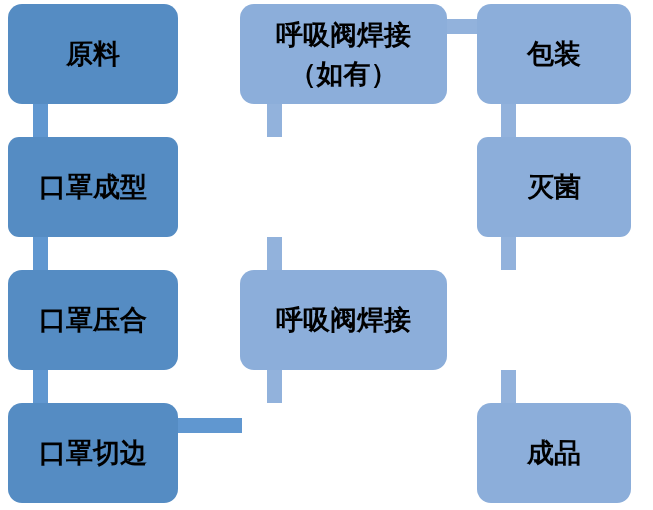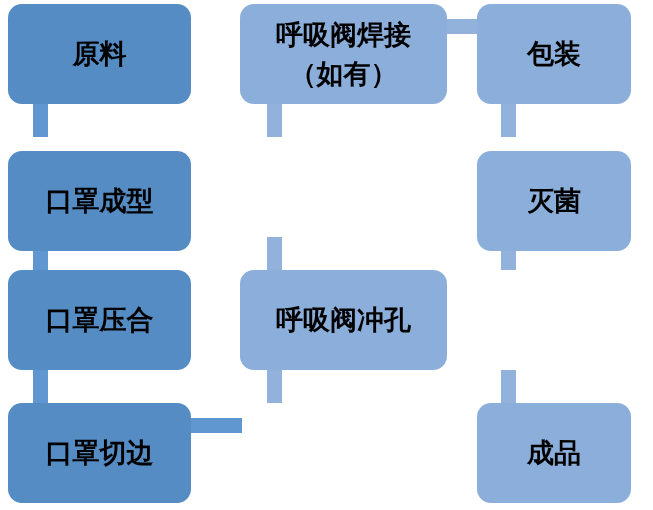--- a/index.html
+++ b/index.html
@@ -31,26 +31,26 @@
     font-size: 27px;
     line-height: 1.45;
     color: var(--text-color);
     padding: 0 12px;
     box-sizing: border-box;
     z-index: 2;
   }
   .node.primary   { background: var(--primary-box); }
   .node.secondary { background: var(--secondary-box); }
 
-  .col-left   { left: 8px;   width: 183px; }
+  .col-left   { left: 8px;   width: 170px; }
   .col-mid    { left: 240px; width: 207px; }
   .col-right  { left: 477px; width: 154px; }
 
   .row-1 { top: 4px; }
-  .row-2 { top: 151px; }
+  .row-2 { top: 137px; border-radius: 11px; }
   .row-3 { top: 270px; }
   .row-4 { top: 403px; }
 
   .conn {
     position: absolute;
     z-index: 1;
   }
   .conn.vertical   { width: 15px; height: 33px; }
   .conn.horizontal { width: 64px; height: 15px; }
   .conn.primary    { background: var(--primary-conn); }
@@ -85,19 +85,19 @@
 
   <div class="conn horizontal secondary h-top"></div>
   <div class="conn horizontal primary h-bottom"></div>
 
   <div class="node primary col-left row-1">原料</div>
   <div class="node primary col-left row-2">口罩成型</div>
   <div class="node primary col-left row-3">口罩压合</div>
   <div class="node primary col-left row-4">口罩切边</div>
 
   <div class="node secondary col-mid row-1">呼吸阀焊接（如有）</div>
-  <div class="node secondary col-mid row-3">呼吸阀冲孔</div>
+  <div class="node secondary col-mid row-3">呼吸阀焊接</div>
 
   <div class="node secondary col-right row-1">包装</div>
   <div class="node secondary col-right row-2">灭菌</div>
   <div class="node secondary col-right row-4">成品</div>
 
 </div>
 
 </body></html>

